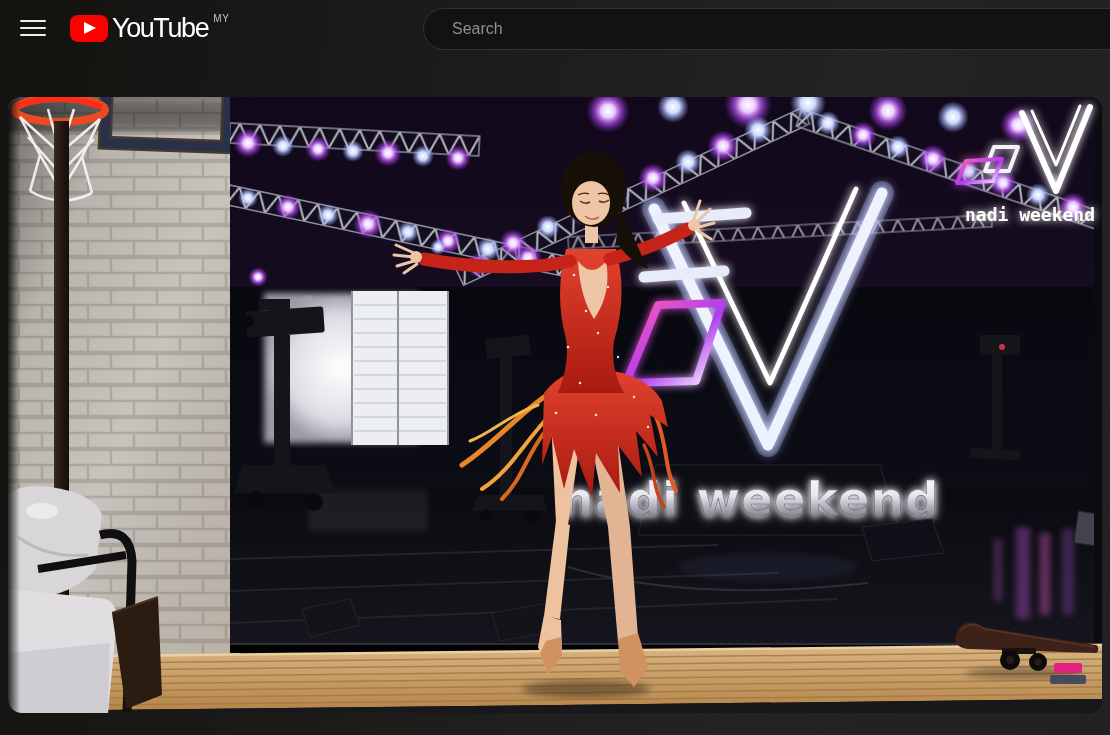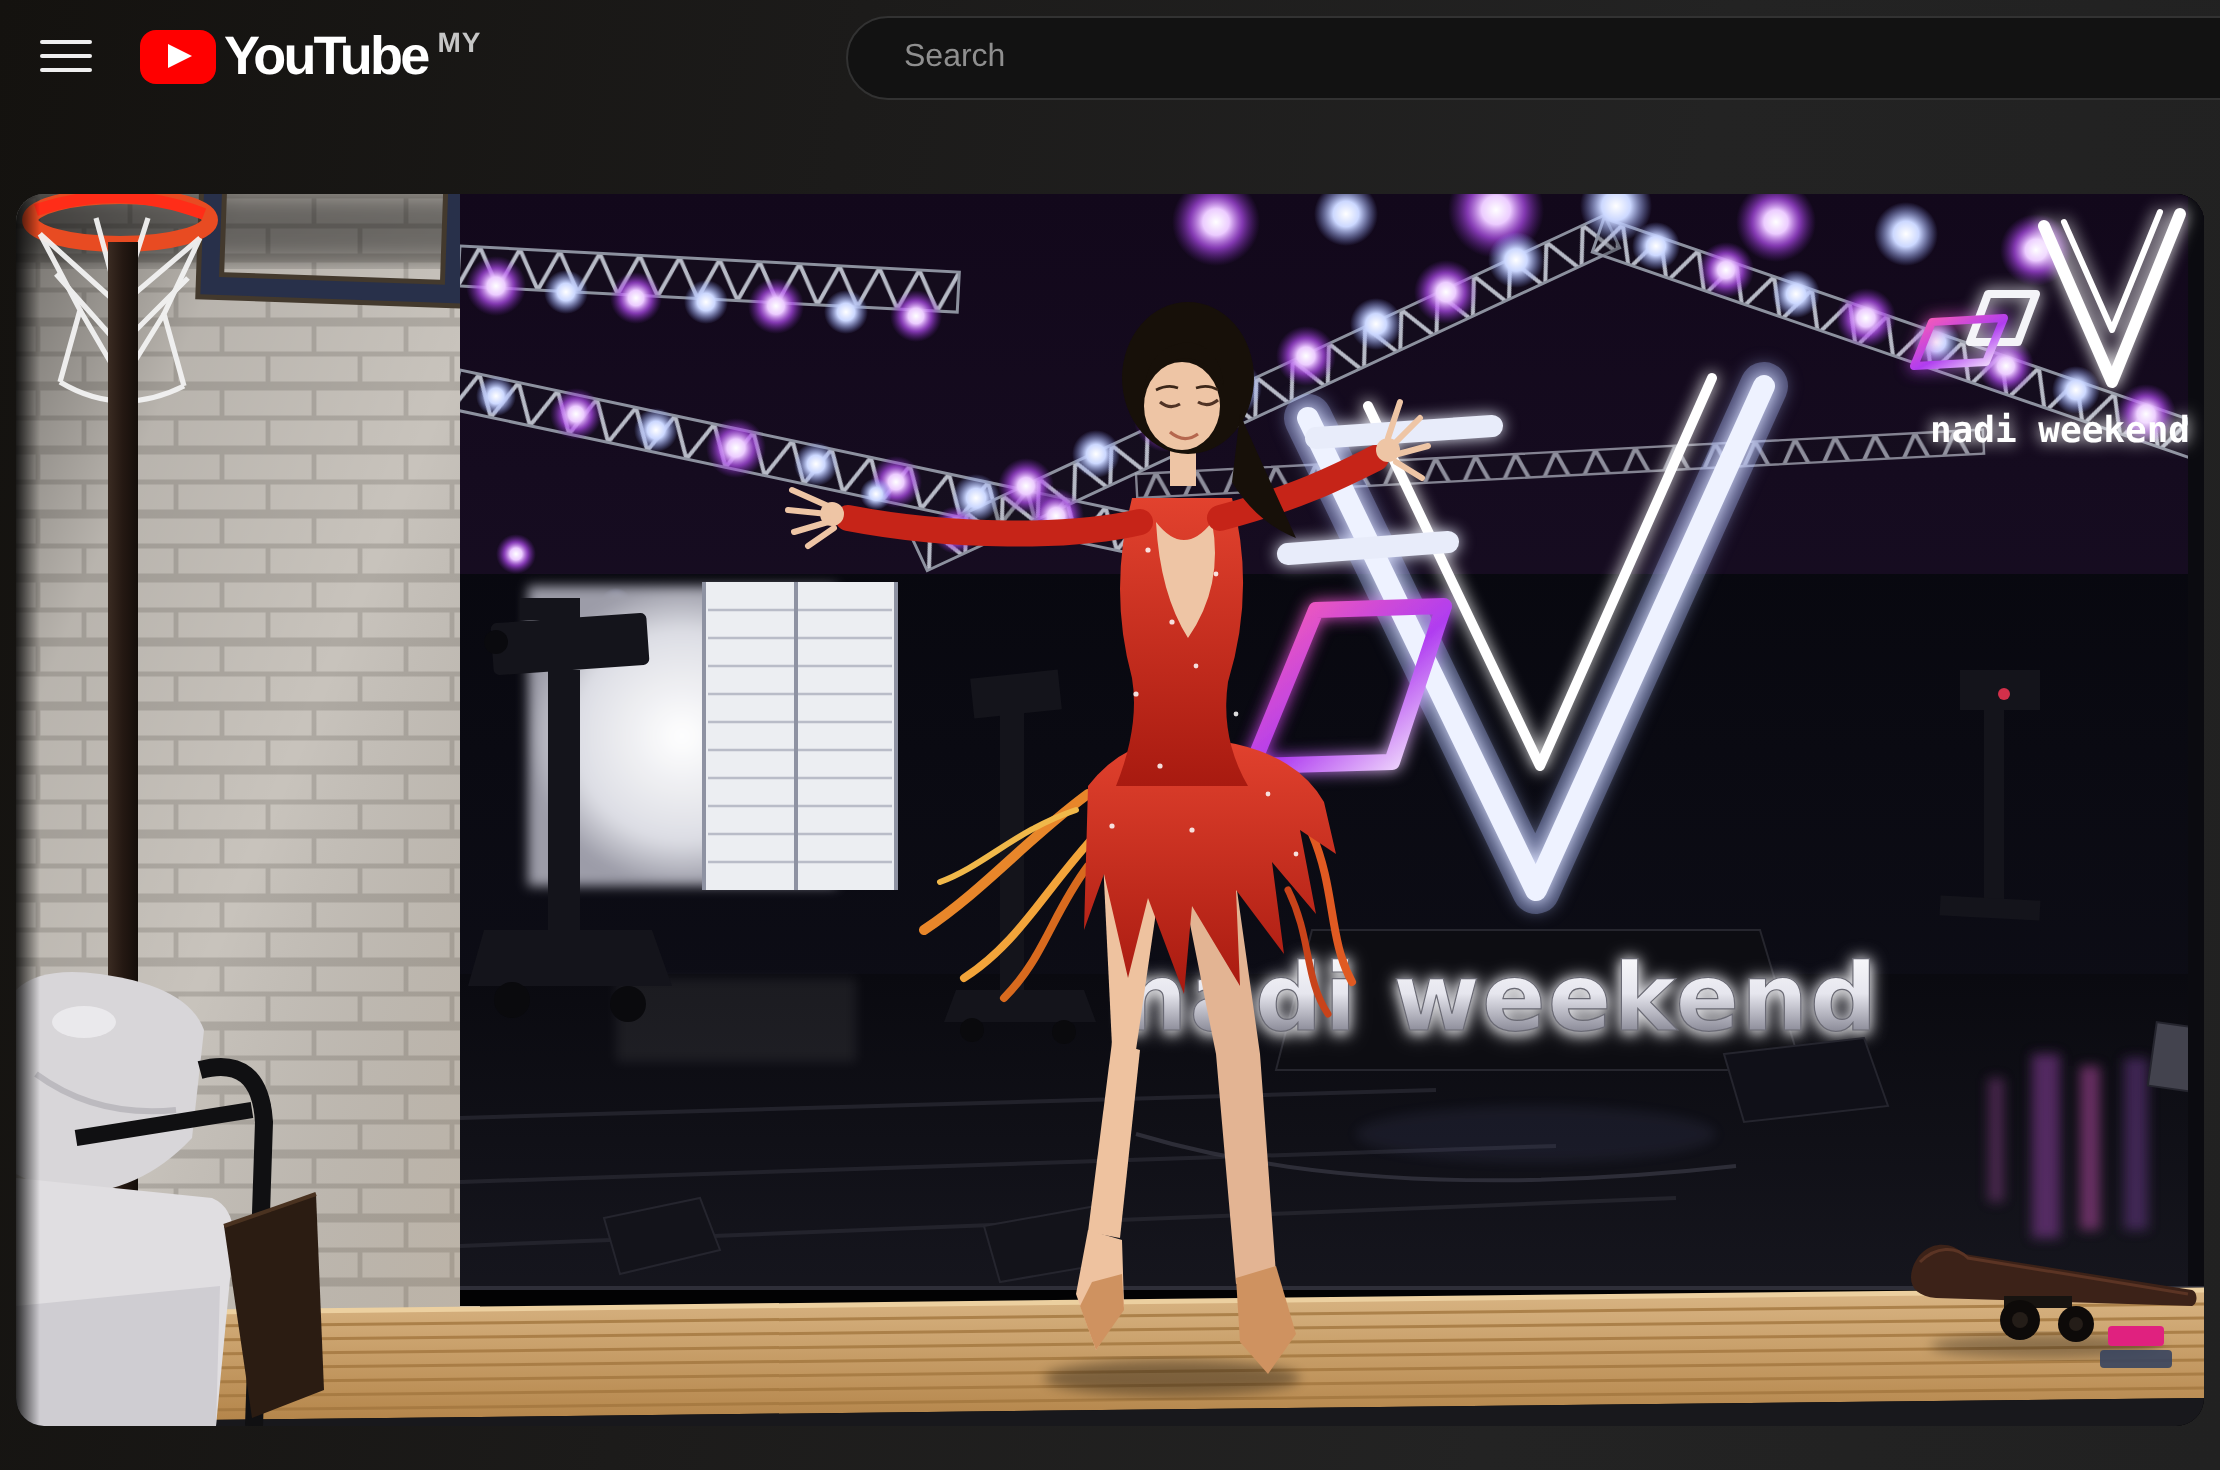--- a/index.html
+++ b/index.html
@@ -6,22 +6,22 @@
     background:linear-gradient(100deg,#14120f 0%,#1c1b1a 35%,#232323 70%,#212121 100%);
     font-family:"Liberation Sans",sans-serif;}
   .header{position:absolute;top:0;left:0;width:1110px;height:56px;display:flex;align-items:center;}
   .menu-btn{margin-left:13px;width:40px;height:40px;border:none;background:transparent;cursor:pointer;
     display:flex;flex-direction:column;justify-content:center;gap:5px;padding:0 7px;}
   .menu-btn span{display:block;width:26px;height:2px;background:#efefef;border-radius:1px;}
   .logo{display:flex;align-items:flex-start;margin-left:17px;text-decoration:none;}
   .yt-icon{width:38px;height:27px;background:#ff0000;border-radius:8px;position:relative;margin-top:3px;}
   .yt-icon::after{content:"";position:absolute;left:14px;top:7px;border-left:12px solid #fff;
     border-top:6.5px solid transparent;border-bottom:6.5px solid transparent;}
-  .brand{color:#fff;font-size:27px;font-weight:bold;letter-spacing:-1.4px;margin-left:4px;line-height:33px;}
-  .region{color:#c6c6c6;font-size:14px;margin:1px 0 0 5px;letter-spacing:.5px;font-weight:bold;}
+  .brand{color:#fff;font-size:27px;font-weight:normal;letter-spacing:-1.4px;margin-left:4px;line-height:33px;}
+  .region{color:#c6c6c6;font-size:10px;margin:1px 0 0 5px;letter-spacing:.5px;}
   .search{position:absolute;left:423px;top:8px;width:764px;height:42px;box-sizing:border-box;
     border:1px solid #323232;border-radius:21px;background:#121212;display:flex;align-items:center;}
   .search input{background:transparent;border:none;outline:none;color:#eee;font-size:16px;
     width:100%;margin-left:26px;font-family:"Liberation Sans",sans-serif;}
   .search input::placeholder{color:#8f8f8f;}
   .player{position:absolute;left:8px;top:97px;width:1094px;height:616px;border-radius:14px;
     overflow:hidden;background:#000;}
   .player svg{display:block;}
 </style>
 </head>

